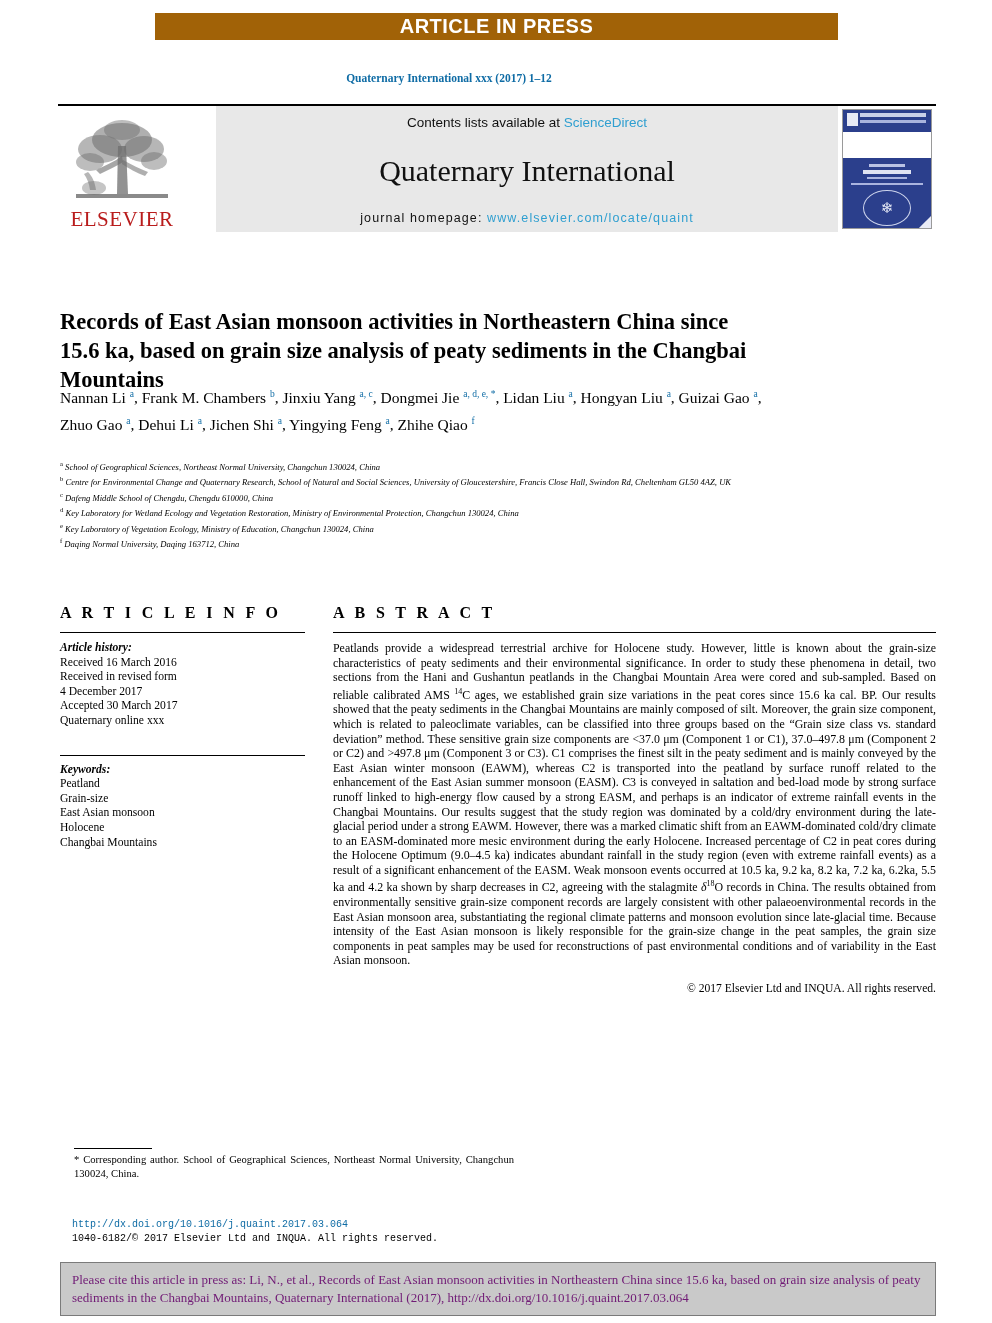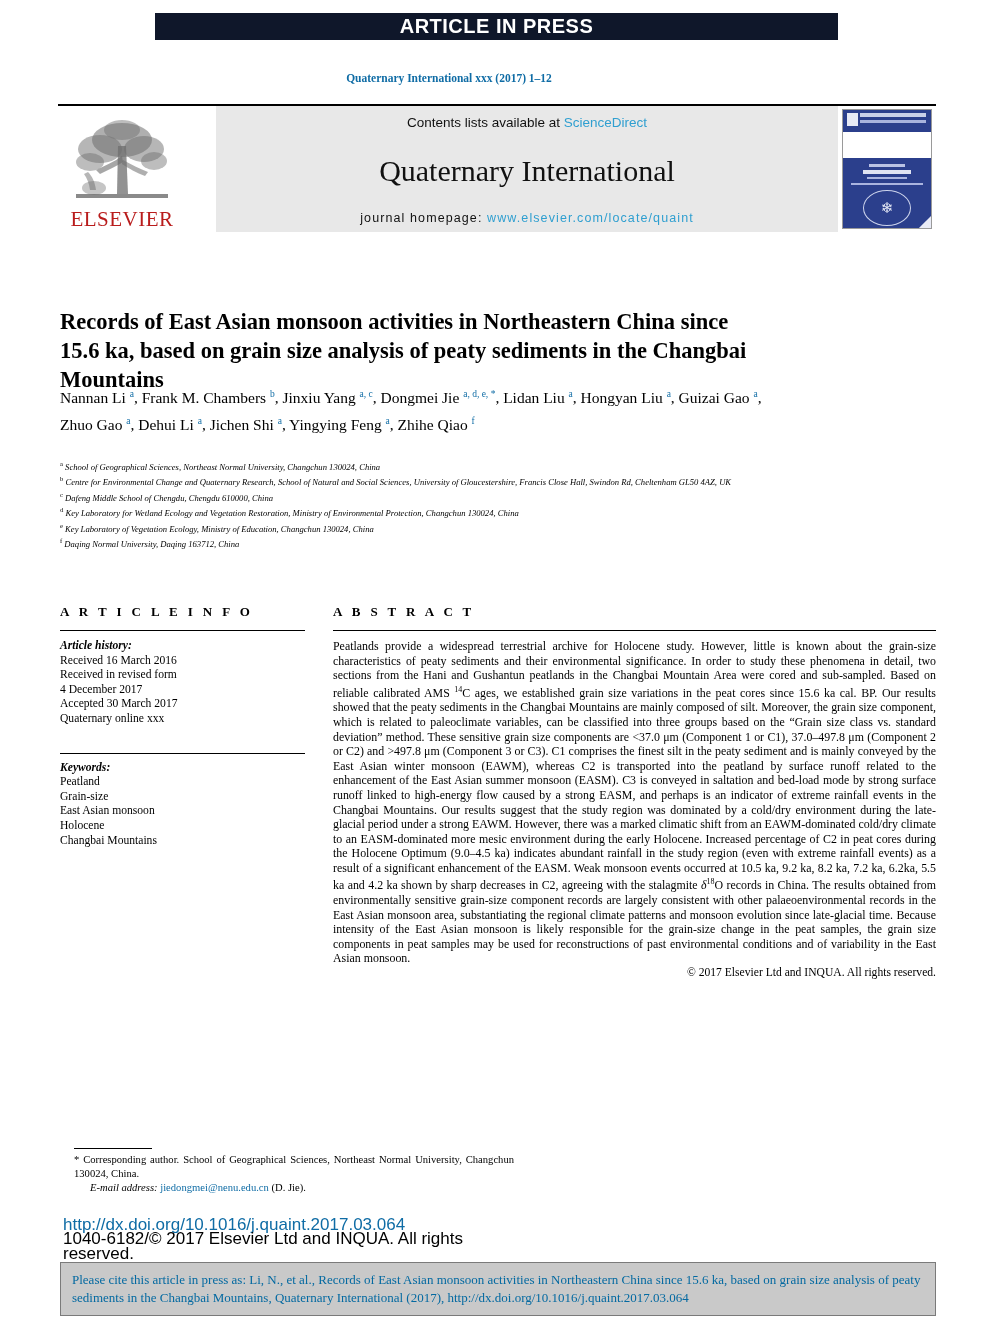--- a/index.html
+++ b/index.html
@@ -16,21 +16,21 @@
     overflow: hidden;
   }
 
   
   .press-banner {
     position: absolute;
     top: 13px;
     left: 155px;
     width: 683px;
     height: 27px;
-    background: #0f172a;
+    background: #a16207;
     color: #ffffff;
     font-family: "Liberation Sans", sans-serif;
     font-weight: bold;
     font-size: 20px;
     letter-spacing: 0.5px;
     display: flex;
     align-items: center;
     justify-content: center;
   }
 
@@ -217,21 +217,21 @@
   }
   .col-right {
     position: absolute;
     top: 604px;
     left: 333px;
     width: 603px;
   }
   .sec-head {
     font-family: "Liberation Serif", serif;
     font-weight: bold;
-    font-size: 13px;
+    font-size: 16px;
     letter-spacing: 3.4px;
     color: #000;
     margin-bottom: 10px;
   }
   .rule {
     border-top: 1.6px solid #000;
     margin: 0 0 8px 0;
   }
   .hist-block, .kw-block {
     font-family: "Liberation Serif", serif;
@@ -250,20 +250,21 @@
     font-size: 11.9px;
     line-height: 14.6px;
     text-align: justify;
     color: #000;
   }
   .abstract sup { font-size: 8px; vertical-align: super; }
   .copyright {
     font-family: "Liberation Serif", serif;
     font-size: 11.6px;
     text-align: right;
+    margin-top: 14px;
   }
 
   
   .footnotes {
     position: absolute;
     top: 1148px;
     left: 74px;
     width: 440px;
     font-family: "Liberation Serif", serif;
     font-size: 10.6px;
@@ -275,43 +276,43 @@
     margin-bottom: 4px;
   }
   .fn-corr { text-align: justify; }
   .fn-email { margin-top: 1px; padding-left: 16px; }
   .fn-email .lbl { font-style: italic; }
   .fn-email a, .link { color: #0f6ca5; text-decoration: none; }
 
   .doi-block {
     position: absolute;
     top: 1218px;
-    left: 63px;
+    left: 72px;
     width: 440px;
-    font-family: Liberation Sans, sans-serif;
-    font-size: 17px;
+    font-family: Liberation Mono, monospace;
+    font-size: 10px;
     line-height: 14.4px;
   }
   .doi-line { color: #0f6ca5; }
   .issn-line { color: #000; }
 
   
   .cite-box {
     position: absolute;
     top: 1262px;
     left: 60px;
     width: 876px;
     box-sizing: border-box;
     background: #c9c9c9;
     border: 1px solid #7a7a7a;
     padding: 8px 11px 9px 11px;
     font-family: "Liberation Serif", serif;
     font-size: 13px;
     line-height: 17.5px;
-    color: #0369a1;
+    color: #701a75;
   }
 </style>
 </head>
 <body>
 
 <div class="press-banner">
   <span>ARTICLE IN PRESS</span>
 </div>
 
 <div class="running-head">Quaternary International xxx (2017) 1–12</div>
@@ -413,25 +414,20 @@
   <div class="abstract">Peatlands provide a widespread terrestrial archive for Holocene study. However, little is known about the grain-size characteristics of peaty sediments and their environmental significance. In order to study these phenomena in detail, two sections from the Hani and Gushantun peatlands in the Changbai Mountain Area were cored and sub-sampled. Based on reliable calibrated AMS <sup>14</sup>C ages, we established grain size variations in the peat cores since 15.6 ka cal. BP. Our results showed that the peaty sediments in the Changbai Mountains are mainly composed of silt. Moreover, the grain size component, which is related to paleoclimate variables, can be classified into three groups based on the “Grain size class vs. standard deviation” method. These sensitive grain size components are &lt;37.0 μm (Component 1 or C1), 37.0–497.8 μm (Component 2 or C2) and &gt;497.8 μm (Component 3 or C3). C1 comprises the finest silt in the peaty sediment and is mainly conveyed by the East Asian winter monsoon (EAWM), whereas C2 is transported into the peatland by surface runoff related to the enhancement of the East Asian summer monsoon (EASM). C3 is conveyed in saltation and bed-load mode by strong surface runoff linked to high-energy flow caused by a strong EASM, and perhaps is an indicator of extreme rainfall events in the Changbai Mountains. Our results suggest that the study region was dominated by a cold/dry environment during the late-glacial period under a strong EAWM. However, there was a marked climatic shift from an EAWM-dominated cold/dry climate to an EASM-dominated more mesic environment during the early Holocene. Increased percentage of C2 in peat cores during the Holocene Optimum (9.0–4.5 ka) indicates abundant rainfall in the study region (even with extreme rainfall events) as a result of a significant enhancement of the EASM. Weak monsoon events occurred at 10.5 ka, 9.2 ka, 8.2 ka, 7.2 ka, 6.2ka, 5.5 ka and 4.2 ka shown by sharp decreases in C2, agreeing with the stalagmite <i>δ</i><sup>18</sup>O records in China. The results obtained from environmentally sensitive grain-size component records are largely consistent with other palaeoenvironmental records in the East Asian monsoon area, substantiating the regional climate patterns and monsoon evolution since late-glacial time. Because intensity of the East Asian monsoon is likely responsible for the grain-size change in the peat samples, the grain size components in peat samples may be used for reconstructions of past environmental conditions and of variability in the East Asian monsoon.</div>
   <div class="copyright">© 2017 Elsevier Ltd and INQUA. All rights reserved.</div>
 </div>
 
 <div class="footnotes">
   <div class="fn-rule"></div>
   <div class="fn-corr">
     <span>*</span>
     <span>Corresponding author. School of Geographical Sciences, Northeast Normal University, Changchun 130024, China.</span>
   </div>
-  <div class="fn-email">
-    <span class="lbl">E-mail address:</span>
-    <span class="link">jiedongmei@nenu.edu.cn</span>
-    <span>(D. Jie).</span>
-  </div>
 </div>
 
 <div class="doi-block">
   <div class="doi-line">http://dx.doi.org/10.1016/j.quaint.2017.03.064</div>
   <div class="issn-line">1040-6182/© 2017 Elsevier Ltd and INQUA. All rights reserved.</div>
 </div>
 
 <div class="cite-box">Please cite this article in press as: Li, N., et al., Records of East Asian monsoon activities in Northeastern China since 15.6 ka, based on grain size analysis of peaty sediments in the Changbai Mountains, Quaternary International (2017), http://dx.doi.org/10.1016/j.quaint.2017.03.064</div>
 
 </body></html>

